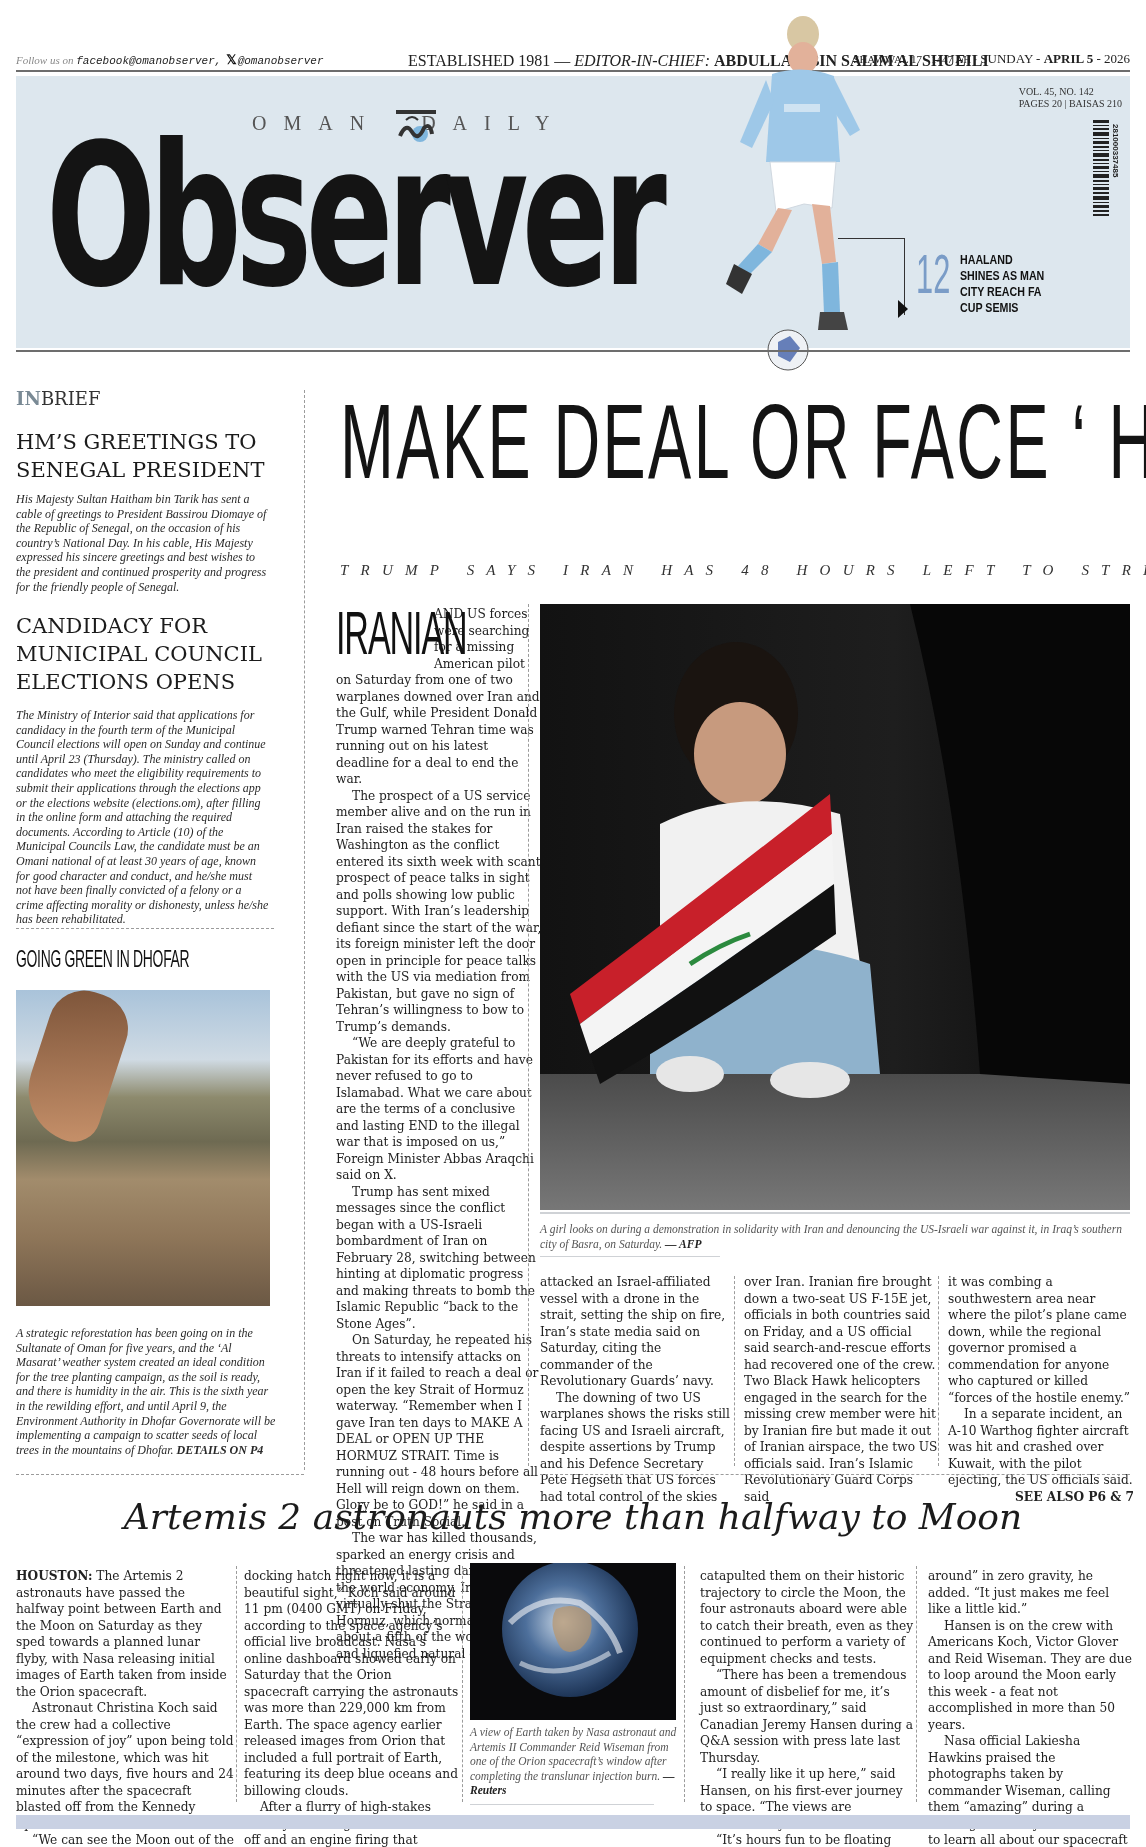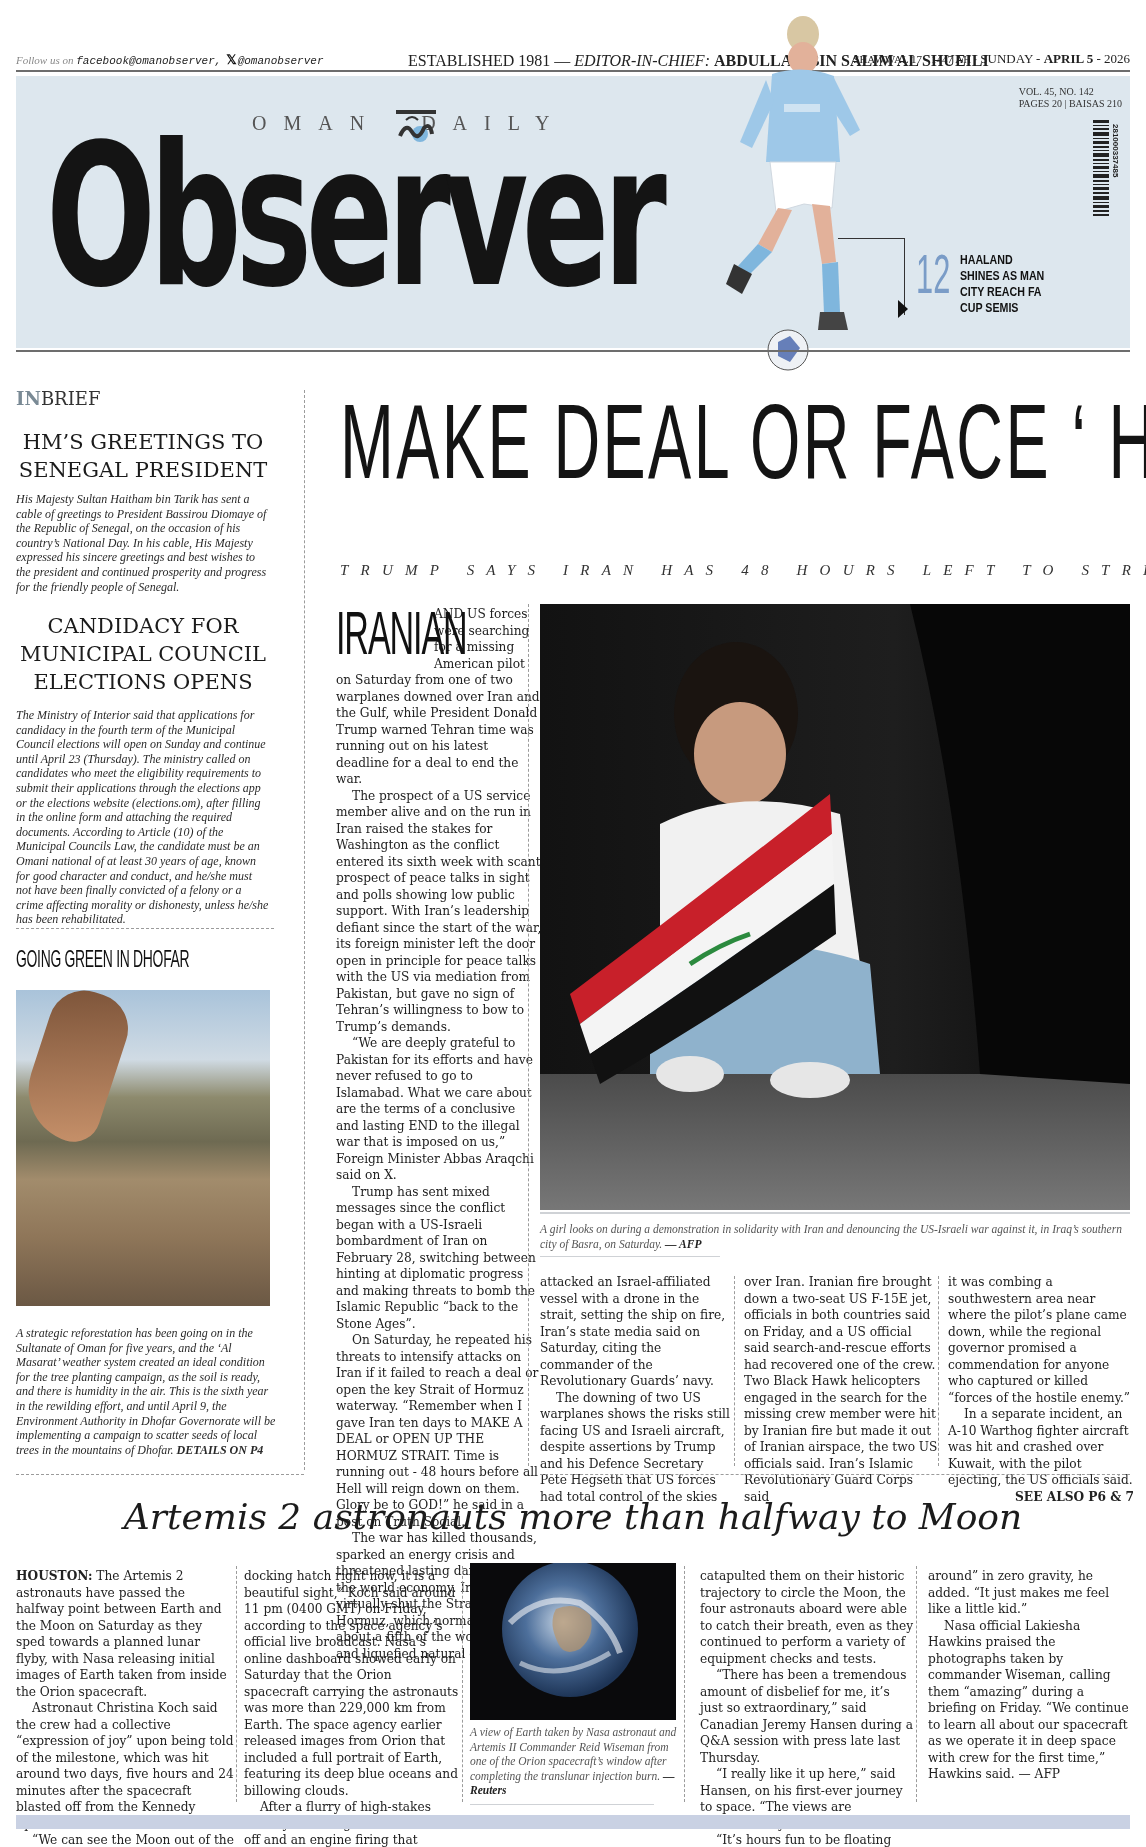--- a/index.html
+++ b/index.html
@@ -26,21 +26,21 @@
   .teaser-num{left:916px;top:246px;font-family:"Liberation Sans",sans-serif;font-size:56px;line-height:56px;color:#7a9cc7;transform:scaleX(0.55);transform-origin:0 0;}
   .teaser-text{left:960px;top:252px;font-family:"Liberation Sans",sans-serif;font-weight:bold;font-size:13px;line-height:16px;color:#111;transform:scaleX(0.82);transform-origin:0 0;width:110px;}
   .teaser-line{left:838px;top:238px;width:66px;height:76px;border-top:1px solid #333;border-right:1px solid #333;}
   .teaser-arrow{left:898px;top:300px;width:0;height:0;border-top:9px solid transparent;border-bottom:9px solid transparent;border-left:10px solid #111;}
   .player{left:720px;top:12px;width:160px;height:362px;}
   .rule-mast{left:16px;top:350px;width:1114px;height:2px;background:#6d6d6d;}
   
   .inbrief{left:16px;top:388px;font-size:18px;font-family:"DejaVu Serif",serif;color:#333;}
   .inbrief b{color:#7a8a95;}
   .col-left{left:16px;width:254px;}
-  .brief-h{font-family:"DejaVu Serif",serif;font-size:21px;line-height:28px;color:#1b1b1b;text-align:center;}
+  .brief-h{font-family:"DejaVu Serif",serif;font-size:21px;line-height:28px;color:#1b1b1b;}
   .brief-p{font-family:"Liberation Serif",serif;font-style:italic;font-size:12px;line-height:14.6px;color:#2a2a2a;}
   .green-h{left:16px;top:945px;font-family:"Liberation Sans",sans-serif;font-size:24px;color:#111;transform:scaleX(0.58);transform-origin:0 0;letter-spacing:-0.5px;}
   .green-photo{left:16px;top:990px;width:254px;height:316px;background:linear-gradient(180deg,#a9c3da 0%,#d0dbe4 22%,#8d8a6d 34%,#6e6a52 48%,#a28c6c 60%,#8f7659 78%,#6b5844 100%);overflow:hidden;}
   .green-photo .hand{position:absolute;left:20px;top:0;width:80px;height:150px;background:linear-gradient(160deg,#7a5238,#c8926b);border-radius:40px 40px 30px 60px;transform:rotate(18deg);}
   .green-p{left:16px;top:1326px;width:260px;}
   .divider-dash{height:0;border-top:1px dashed #9b9b9b;}
   .vdash{width:0;border-left:1px dashed #9b9b9b;}
   
   .headline{left:340px;top:388px;font-family:"Liberation Sans",sans-serif;font-size:106px;line-height:106px;color:#141414;transform:scaleX(0.61);transform-origin:0 0;white-space:nowrap;letter-spacing:4px;}
   .deck{left:340px;top:562px;width:790px;font-family:"Liberation Serif",serif;font-style:italic;font-size:15px;letter-spacing:12.2px;color:#333;white-space:nowrap;}
@@ -269,16 +269,17 @@
 <div class="abs vdash" style="left:684px;top:1566px;height:236px"></div>
 <div class="abs body art-col" style="left:700px;width:214px">
   <p class="noind">catapulted them on their historic trajectory to circle the Moon, the four astronauts aboard were able to catch their breath, even as they continued to perform a variety of equipment checks and tests.</p>
   <p>“There has been a tremendous amount of disbelief for me, it’s just so extraordinary,” said Canadian Jeremy Hansen during a Q&amp;A session with press late last Thursday.</p>
   <p>“I really like it up here,” said Hansen, on his first-ever journey to space. “The views are extraordinary.”</p>
   <p>“It’s hours fun to be floating</p>
 </div>
 <div class="abs vdash" style="left:916px;top:1566px;height:236px"></div>
 <div class="abs body art-col" style="left:928px;width:206px">
   <p class="noind">around” in zero gravity, he added. “It just makes me feel like a little kid.”</p>
+  <p>Hansen is on the crew with Americans Koch, Victor Glover and Reid Wiseman. They are due to loop around the Moon early this week - a feat not accomplished in more than 50 years.</p>
   <p>Nasa official Lakiesha Hawkins praised the photographs taken by commander Wiseman, calling them “amazing” during a briefing on Friday. “We continue to learn all about our spacecraft as we operate it in deep space with crew for the first time,” Hawkins said. — AFP</p>
 </div>
 
 <div class="abs bottom-bar"></div>
 
 </body></html>

